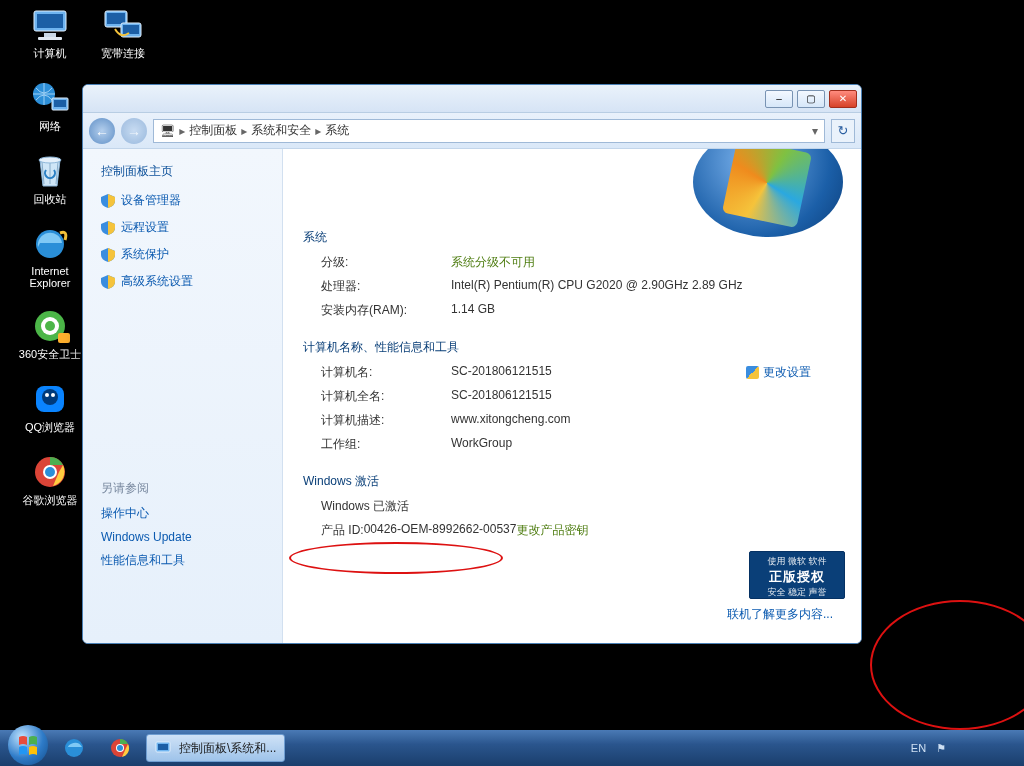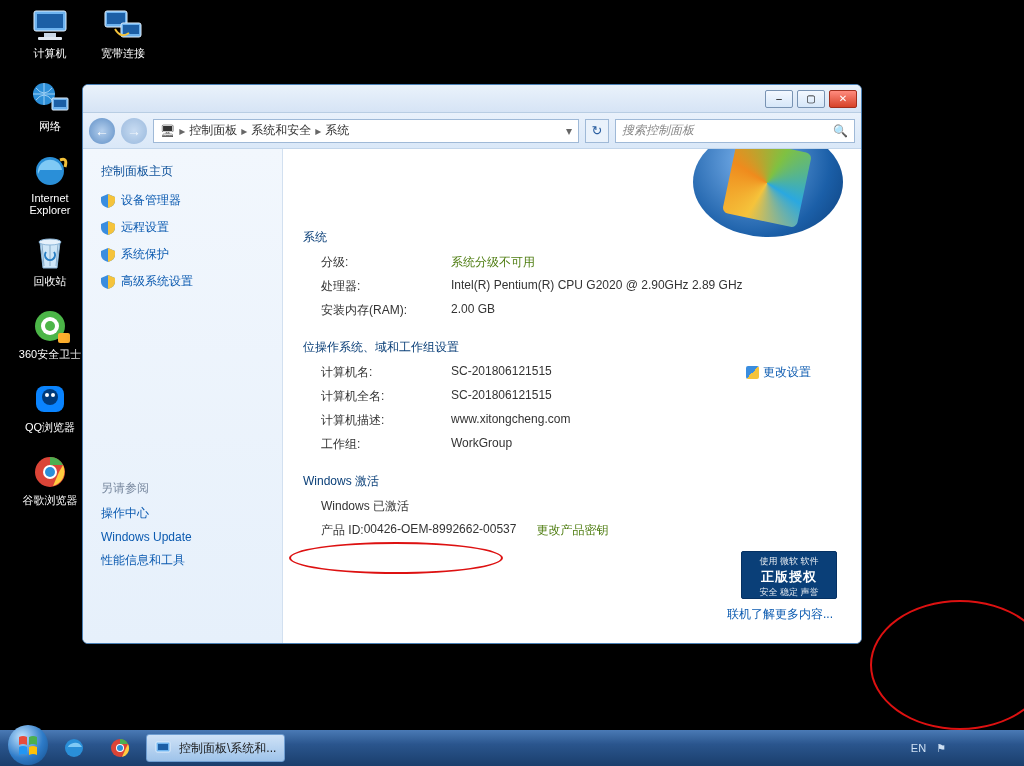--- a/index.html
+++ b/index.html
@@ -48,21 +48,21 @@
 .kv .v { flex:1; }
 .kv .link { color:#4d7c0f; cursor:pointer; }
 .right-link { position:absolute; right: 30px; color:#0b5ab0; font-size:12px; cursor:pointer; display:flex; align-items:center; gap:4px;}
 .right-link.small-shield::before { content:""; display:inline-block; width:13px; height:13px; background: linear-gradient(135deg,#3a8ddf 50%, #f5c33b 50%); border-radius:2px; }
 
 .circle-mark { position:absolute; border:2px solid #d11; border-radius:50%; pointer-events:none; }
 .mark1 { left: 289px; top: 542px; width: 214px; height: 32px; }
 .mark2 { left: 870px; top: 600px; width: 180px; height: 130px; }
 
 
-.badge { position:absolute; right: 24px; bottom: 44px; width: 96px; height: 48px; background:#0a3f78; border:1px solid #053163; color:#fff; font-size:10px; text-align:center; padding-top:3px; border-radius:2px;}
+.badge { position:absolute; right: 16px; bottom: 44px; width: 96px; height: 48px; background:#0a3f78; border:1px solid #053163; color:#fff; font-size:10px; text-align:center; padding-top:3px; border-radius:2px;}
 .badge .t1 { font-size:9px; opacity:.9;}
 .badge .t2 { font-size:13px; font-weight:bold; letter-spacing:1px;}
 .badge .t3 { font-size:9px; opacity:.9;}
 .more-link { position:absolute; right:28px; bottom: 20px; color:#0b5ab0; font-size:12px; cursor:pointer;margin-top:16px;}
 
 
 .taskbar { position:absolute; left:0; bottom:0; width:100%; height:36px; background: linear-gradient(#4a7ab5, #2a558d 40%, #1a3e6c); display:flex; align-items:center; padding: 0 8px; gap:6px; }
 .start { width:40px; height:40px; margin-top:-6px; border-radius:50%; background: radial-gradient(circle at 35% 30%, #bfe3ff, #2e7bc8 55%, #134a86); display:flex; align-items:center; justify-content:center; cursor:pointer; position:relative; }
 .start-flag { width:22px; height:22px; }
 .tb-item { height:28px; padding: 0 8px; display:flex; align-items:center; gap:6px; border-radius:3px; cursor:pointer; }
@@ -97,37 +97,37 @@
             <path d="M5 14 h22 M16 3 v22 M8 8 q8 10 16 0 M8 20 q8 -10 16 0" stroke="#9fd0f5" fill="none"></path>
             <rect x="24" y="18" width="16" height="12" rx="1" fill="#6fb4f0" stroke="#dfeefc"></rect>
             <rect x="26" y="20" width="12" height="7" fill="#1c5fa6"></rect>
           </svg>
         </div>
       <span class="lbl">网络</span>
     </div>
     <div class="d-icon">
       <div class="ic">
           <svg width="44" height="38">
-            <circle cx="22" cy="19" r="14" fill="#2a8fd8"></circle>
-            <path d="M10 22 a12 12 0 0 1 24 -4 h-22" fill="#7fc9f5"></path>
-            <path d="M32 8 q8 -3 5 7" stroke="#f5c33b" stroke-width="3" fill="none"></path>
-          </svg>
-        </div>
-      <span class="lbl">Internet Explorer</span>
-    </div>
-    <div class="d-icon">
-      <div class="ic">
-          <svg width="44" height="38">
             <path d="M12 8 h20 l-3 26 h-14 z" fill="#cfe6f7" stroke="#8fb8da"></path>
             <path d="M14 10 l2 22 M22 10 v22 M30 10 l-2 22" stroke="#88acc9"></path>
             <ellipse cx="22" cy="8" rx="11" ry="3" fill="#e6f1fb" stroke="#8fb8da"></ellipse>
             <path d="M18 18 a5 5 0 1 0 8 0" stroke="#2a7fc4" fill="none" stroke-width="2"></path>
           </svg>
         </div>
       <span class="lbl">回收站</span>
+    </div>
+    <div class="d-icon">
+      <div class="ic">
+          <svg width="44" height="38">
+            <circle cx="22" cy="19" r="14" fill="#2a8fd8"></circle>
+            <path d="M10 22 a12 12 0 0 1 24 -4 h-22" fill="#7fc9f5"></path>
+            <path d="M32 8 q8 -3 5 7" stroke="#f5c33b" stroke-width="3" fill="none"></path>
+          </svg>
+        </div>
+      <span class="lbl">Internet Explorer</span>
     </div>
     <div class="d-icon">
       <div class="ic">
           <svg width="44" height="38">
             <circle cx="22" cy="19" r="15" fill="#4cb648"></circle>
             <circle cx="22" cy="19" r="9" fill="#fff"></circle>
             <circle cx="22" cy="19" r="5" fill="#4cb648"></circle>
             <rect x="30" y="26" width="12" height="10" rx="2" fill="#ffb02e"></rect>
           </svg>
         </div>
@@ -186,24 +186,20 @@
         <span>🖥</span>
           <span class="arrow">▸</span>
         <span>控制面板</span>
           <span class="arrow">▸</span>
         <span>系统和安全</span>
           <span class="arrow">▸</span>
         <span>系统</span>
         <span style="margin-left:auto;color:#666">▾</span>
       </div>
       <div class="refresh">↻</div>
-      <div class="search">
-        <span style="font-style:italic">搜索控制面板</span>
-        <span class="mag">🔍</span>
-      </div>
     </div>
     <div class="body">
       <div class="sidebar">
         <div class="sb-title">控制面板主页</div>
         <div class="sb-link">
             <svg class="shield">
               <path d="M7 0 l7 3 v4 q0 5 -7 7 q-7 -2 -7 -7 v-4 z" fill="#3a8ddf"></path>
               <path d="M7 0 l7 3 v4 q0 5 -7 7 z" fill="#f5c33b"></path>
             </svg>
             <span>设备管理器</span>
@@ -244,24 +240,24 @@
         <div class="kv">
             <div class="k">分级:</div>
             <div class="v link">系统分级不可用</div>
           </div>
         <div class="kv">
             <div class="k">处理器:</div>
             <div class="v">Intel(R) Pentium(R) CPU G2020 @ 2.90GHz   2.89 GHz</div>
           </div>
         <div class="kv">
             <div class="k">安装内存(RAM):</div>
-            <div class="v">2.00 GB</div>
-          </div>
-
-        <div class="section-h">位操作系统、域和工作组设置</div>
+            <div class="v">1.14 GB</div>
+          </div>
+
+        <div class="section-h">计算机名称、性能信息和工具</div>
         <div class="kv" style="position:relative">
           <div class="k">计算机名:</div>
           <div class="v">SC-201806121515</div>
           <span class="right-link small-shield" style="top:0">更改设置</span>
         </div>
         <div class="kv">
             <div class="k">计算机全名:</div>
             <div class="v">SC-201806121515</div>
           </div>
         <div class="kv">
@@ -272,21 +268,21 @@
             <div class="k">工作组:</div>
             <div class="v">WorkGroup</div>
           </div>
 
         <div class="section-h">Windows 激活</div>
         <div class="kv">
             <div class="k" style="width:auto">Windows 已激活</div>
           </div>
         <div class="kv">
           <div class="k" style="width:auto">产品 ID: </div>
-          <div style="margin-right:20px">00426-OEM-8992662-00537</div>
+          <div style="">00426-OEM-8992662-00537</div>
           <div class="link">更改产品密钥</div>
         </div>
 
         <div class="badge">
           <div class="t1">使用 微软 软件</div>
           <div class="t2">正版授权</div>
           <div class="t3">安全 稳定 声誉</div>
         </div>
         <div class="more-link">联机了解更多内容...</div>
       </div>

